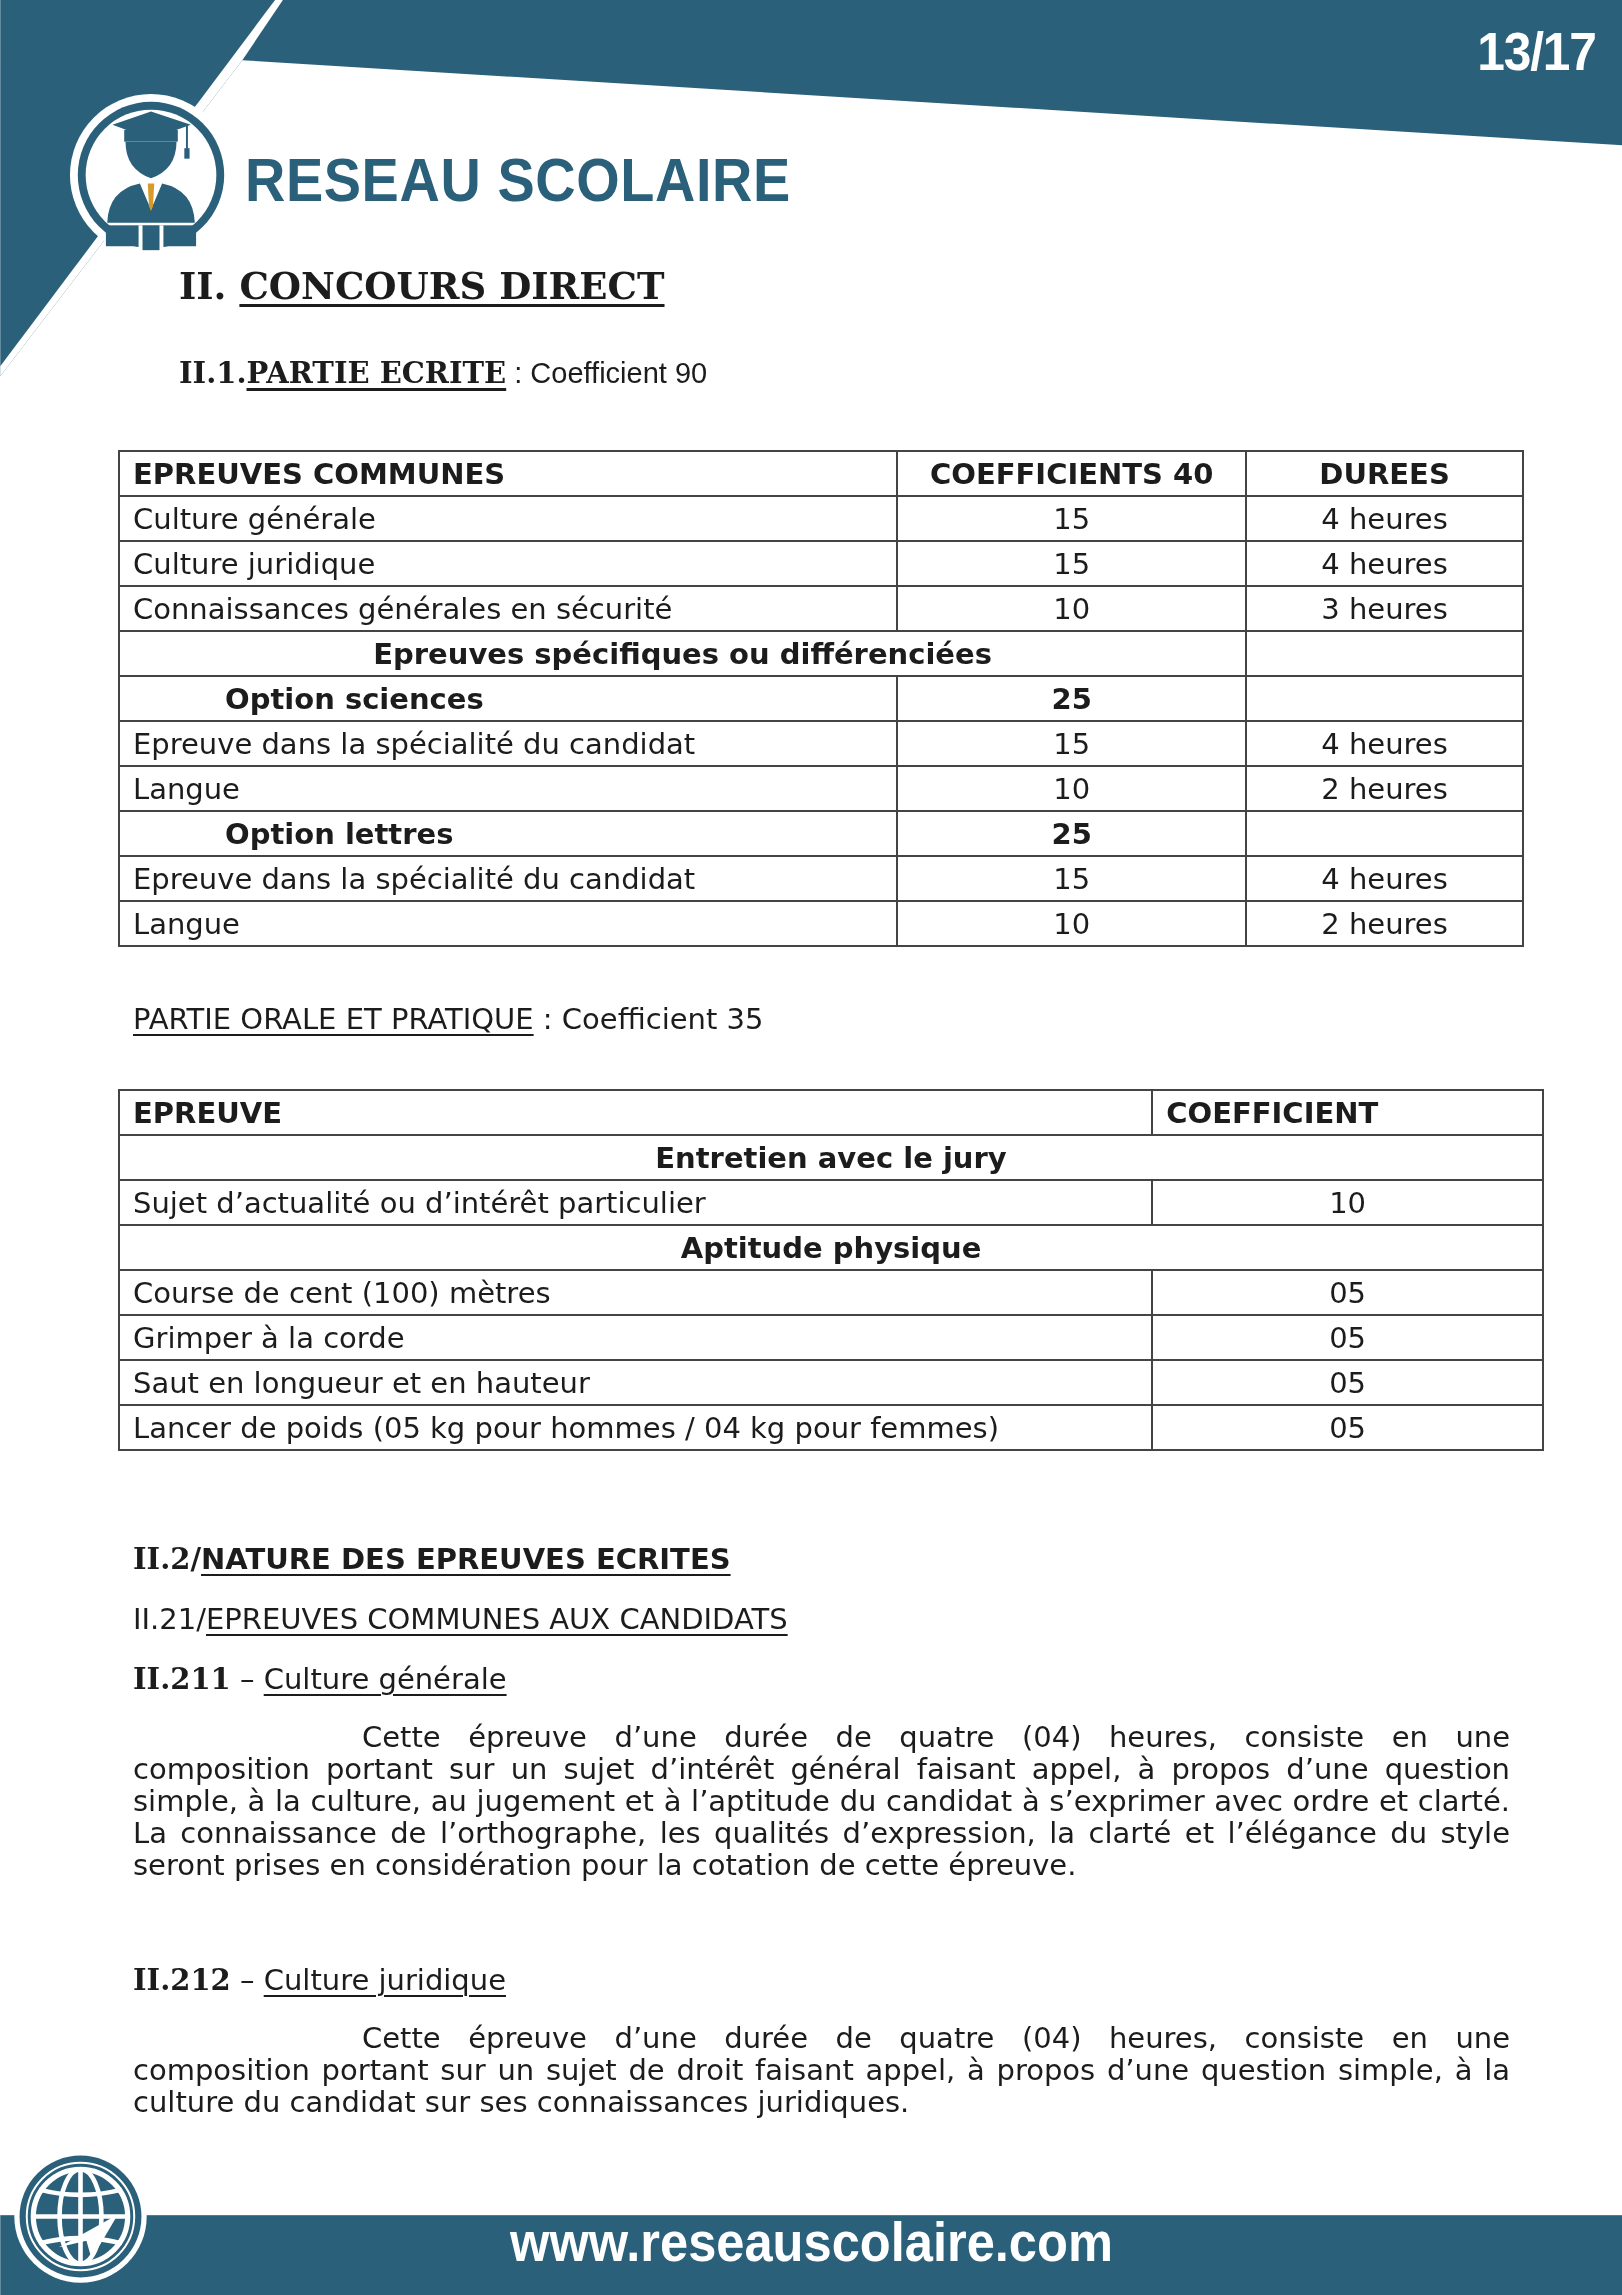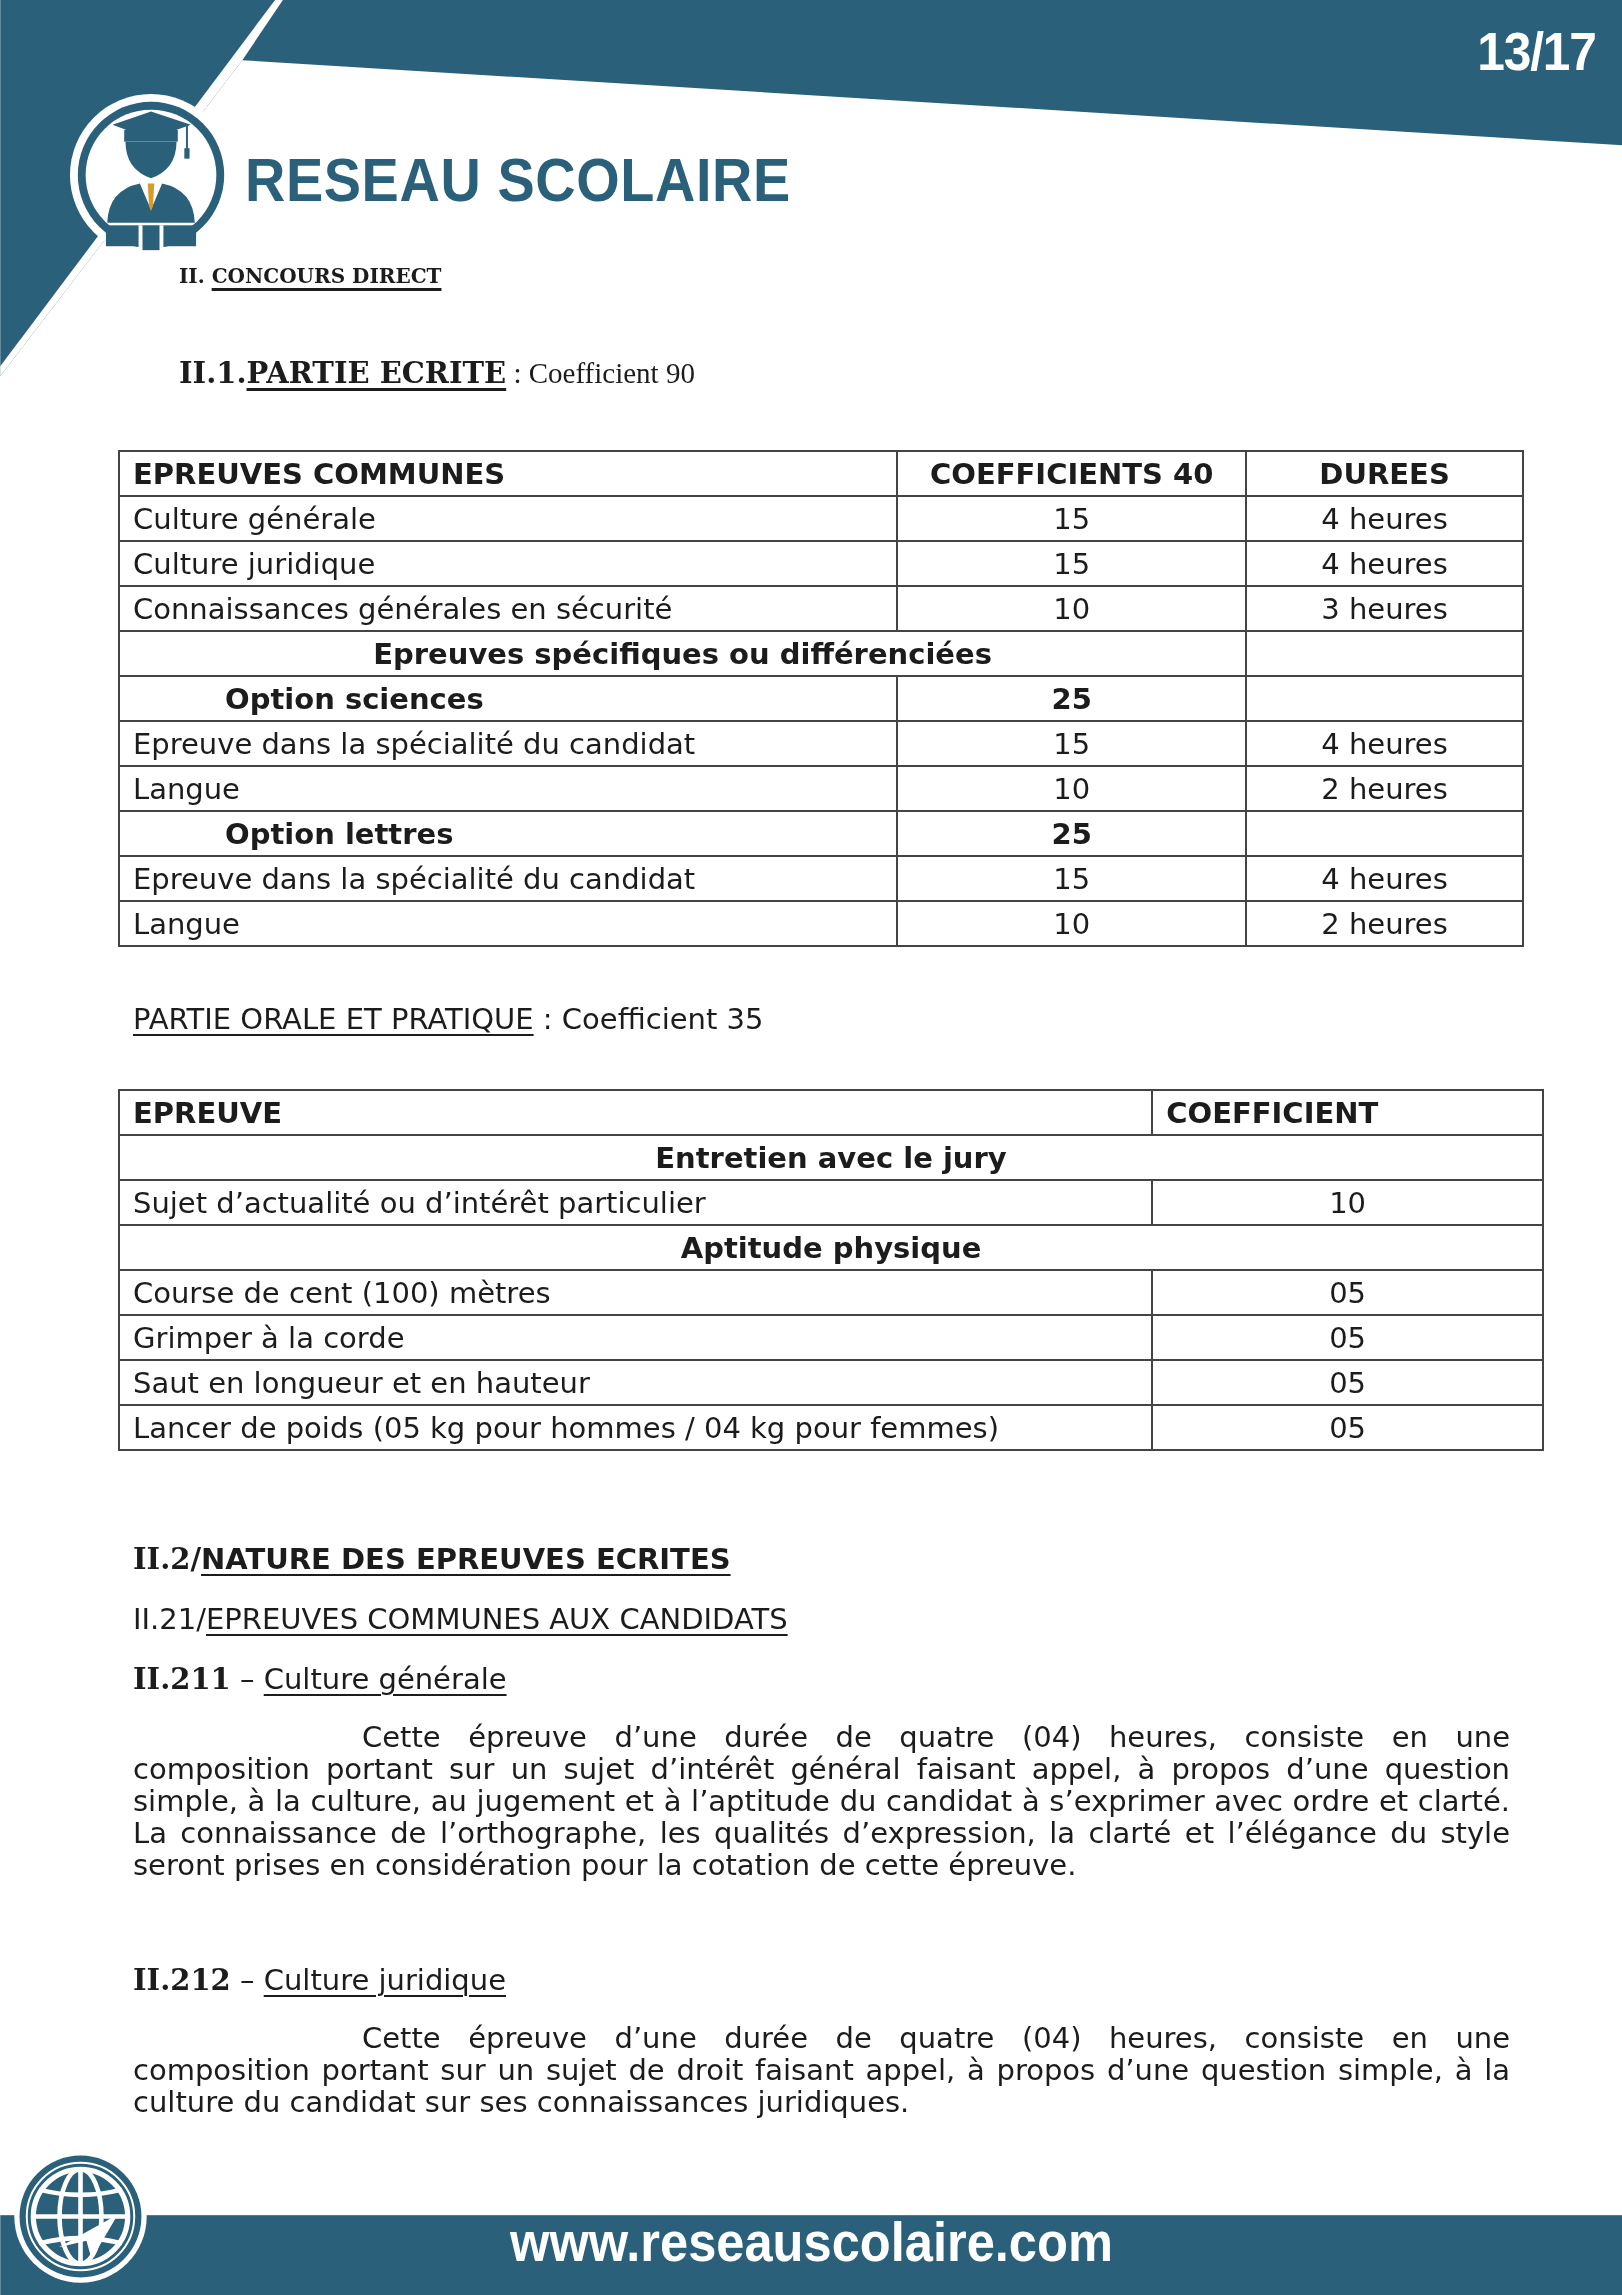--- a/index.html
+++ b/index.html
@@ -3,24 +3,24 @@
 <meta charset="utf-8">
 <style>
   html, body { margin:0; padding:0; }
   body { width:1623px; height:2295px; position:relative; overflow:hidden; background:#ffffff; font-family:"DejaVu Sans", sans-serif; color:#1c1c1c; }
   .bg-svg { position:absolute; left:0; top:0; width:1623px; height:2295px; }
   .page-number { position:absolute; top:19.6px; right:27.5px; font-family:"Liberation Sans", sans-serif; font-weight:bold; font-size:54px; color:#fff; letter-spacing:-1.3px; transform:scaleX(0.92); transform-origin:right; }
   .brand-title { position:absolute; left:245px; top:144px; font-family:"Liberation Sans", sans-serif; font-weight:bold; font-size:62px; color:#2a607a; transform:scaleX(0.9); transform-origin:left; letter-spacing:0.7px; }
   .logo { position:absolute; left:68px; top:92px; width:166px; height:166px; }
   .footer-url { position:absolute; left:0; width:1623px; top:2210px; text-align:center; font-family:"Liberation Sans", sans-serif; font-weight:bold; font-size:55px; color:#fff; transform:scaleX(0.92); }
   .globe { position:absolute; left:13px; top:2149px; width:135px; height:135px; }
-  .h-main { position:absolute; left:179px; top:264px; font-size:20px; font-weight:bold; font-family:"DejaVu Serif", serif; }
+  .h-main { position:absolute; left:179px; top:264px; font-size:37px; font-weight:bold; font-family:"DejaVu Serif", serif; }
   .h-main u, .h-sub u { text-decoration-thickness:2.6px; text-underline-offset:5.2px; }
   .h-sub { position:absolute; left:179px; top:356px; font-size:29px; font-weight:bold; font-family:"DejaVu Serif", serif; }
-  .h-sub .normal { font-weight:normal; font-family:Liberation Serif, serif; font-size:29px; }
+  .h-sub .normal { font-weight:normal; font-family:Liberation Sans, sans-serif; font-size:29px; }
   table { border-collapse:collapse; position:absolute; font-size:29px; }
   td, th { border:2px solid #444; padding:0 13px; height:43px; font-weight:normal; }
   th { font-weight:bold; text-align:left; }
   .center { text-align:center; }
   .bold { font-weight:bold; }
   .indent { padding-left:105px; }
   #written-table { left:118px; top:450px; width:1406px; }
   #oral-table { left:118px; top:1089px; width:1426px; }
   .oral-title { position:absolute; left:133px; top:1002px; font-size:29px; }
   .oral-title u { text-underline-offset:5.2px; }

